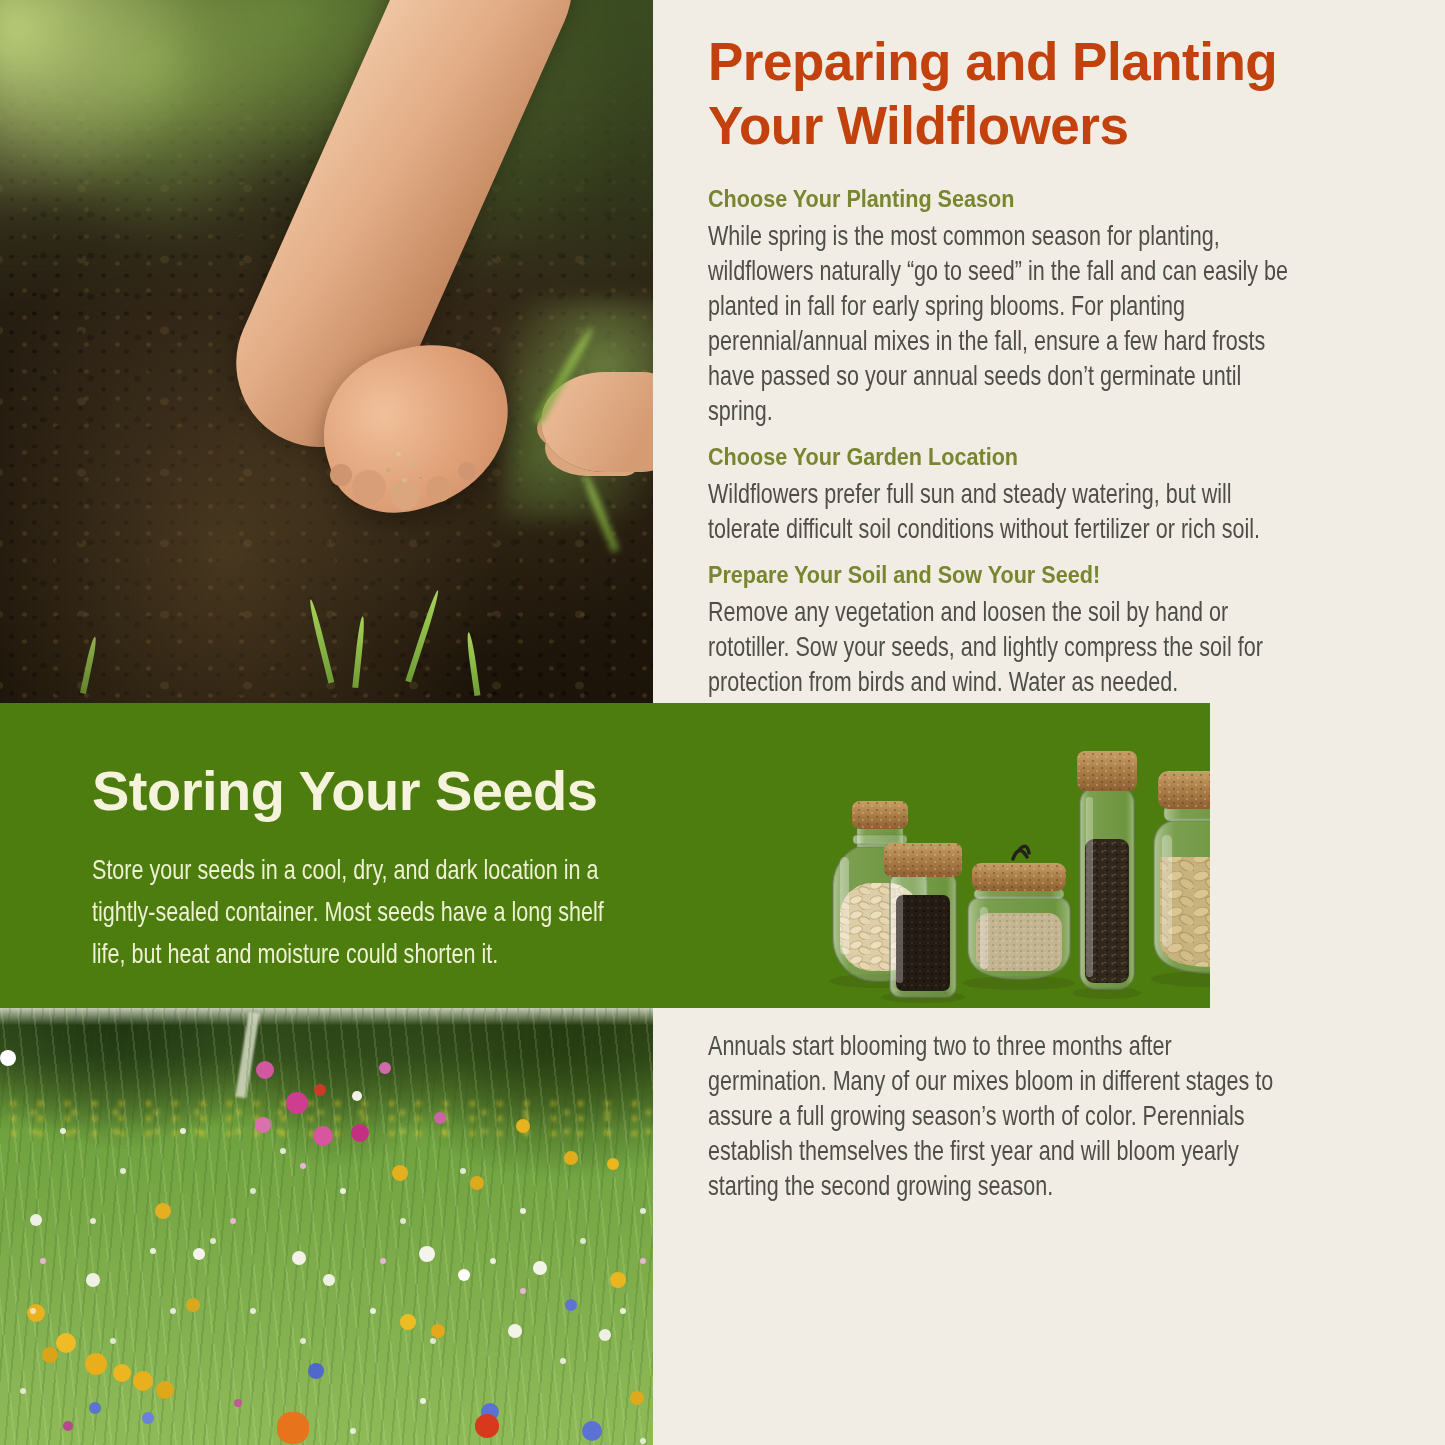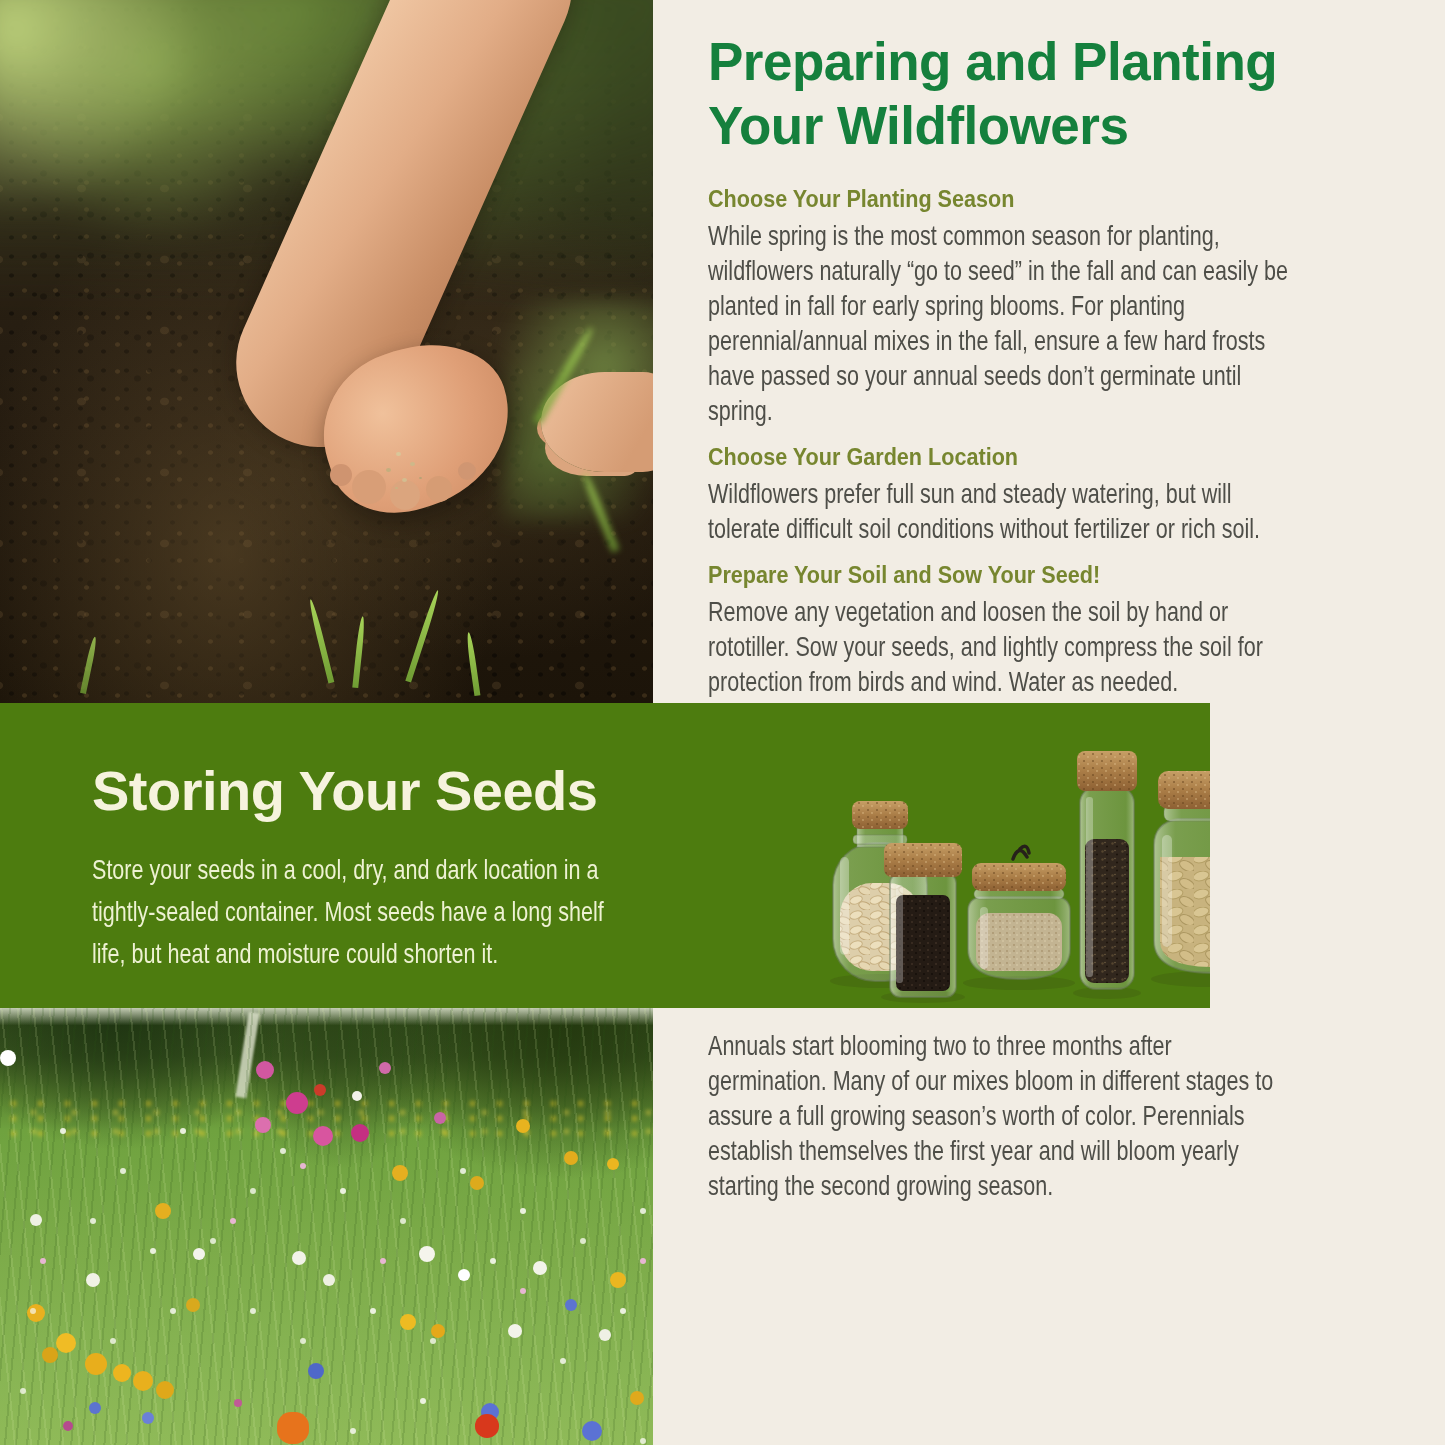--- a/index.html
+++ b/index.html
@@ -1,20 +1,20 @@
 <!DOCTYPE html>
 <html><head>
 <meta charset="utf-8">
 <style>
   html,body{margin:0;padding:0;}
   .canvas{position:relative;width:1445px;height:1445px;background:#f2ede4;overflow:hidden;
           font-family:"Liberation Sans",sans-serif;}
 
   
-  .big-title{font:700 53px/64px "Liberation Sans",sans-serif;color:#15803d;margin:0 0 26px;
+  .big-title{font:700 53px/64px "Liberation Sans",sans-serif;color:#c2410c;margin:0 0 26px;
              white-space:pre-line;letter-spacing:-.5px;}
   .sub-head{font:700 24px/30px "Liberation Sans",sans-serif;color:#77862f;margin:14px 0 4px;
             white-space:nowrap;transform:scaleX(.9);transform-origin:0 0;}
   .body-copy{font:400 28px/35px "Liberation Sans",sans-serif;color:#4e4e48;margin:0 0 12px;
              white-space:pre-line;width:920px;transform:scaleX(.77);transform-origin:0 0;}
 
   
   .top-text{position:absolute;left:708px;top:30px;width:710px;}
 
   

